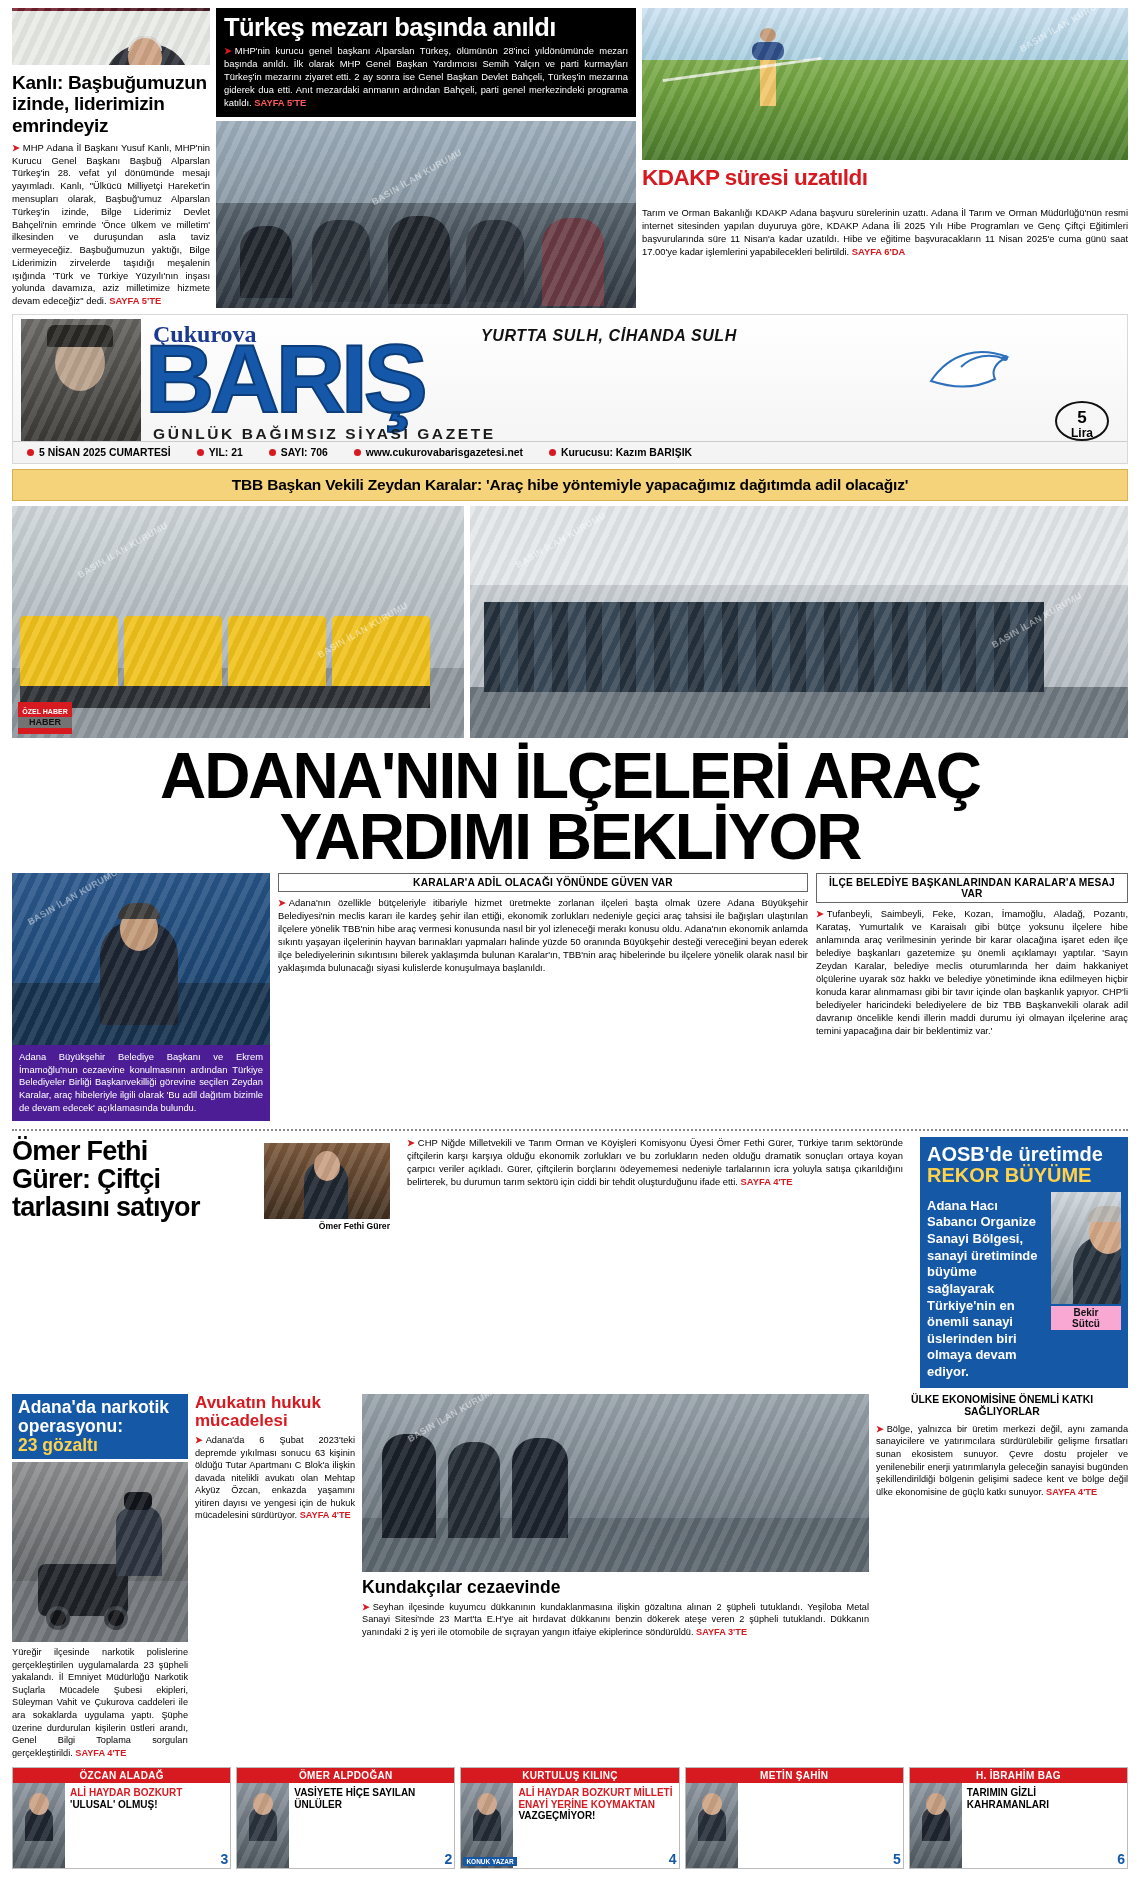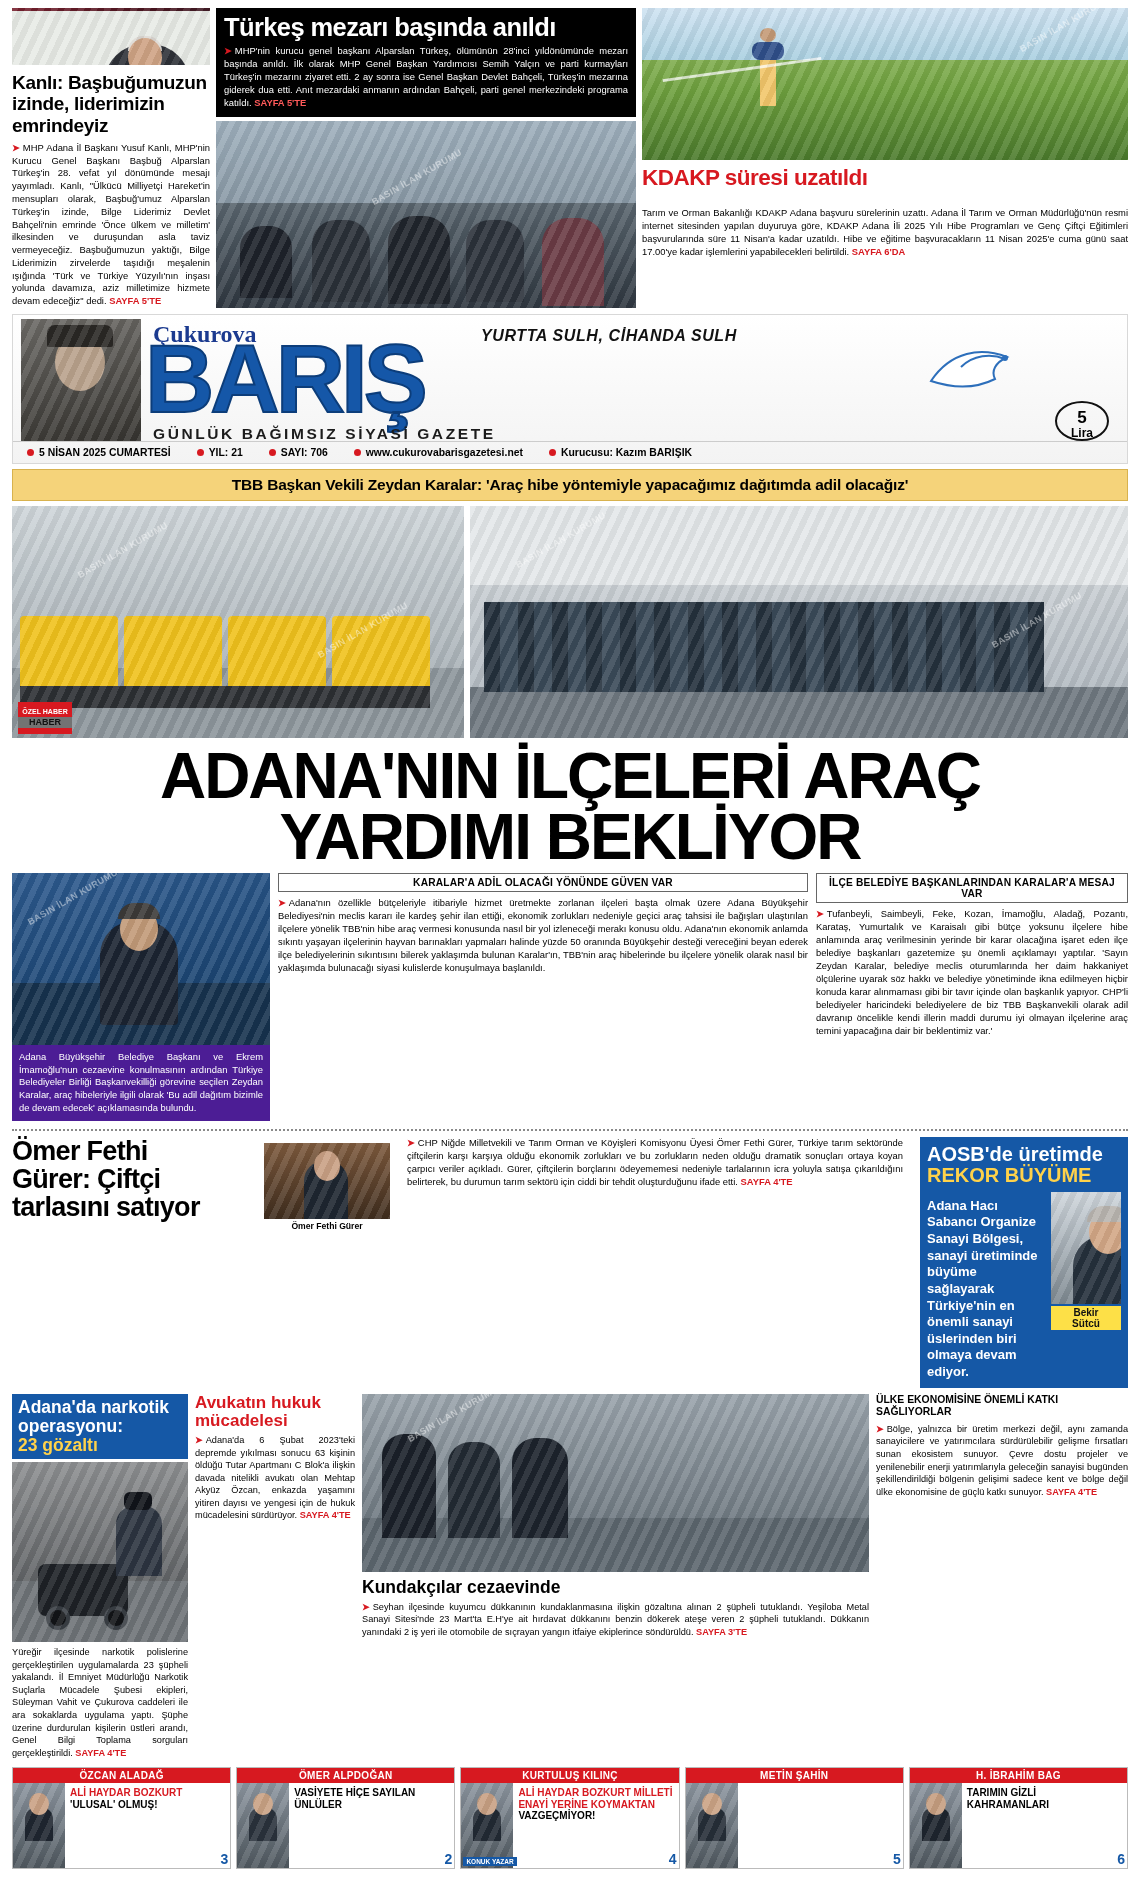--- a/index.html
+++ b/index.html
@@ -178,21 +178,21 @@
 
   
   .dotrule { border-top: 2px dotted #8a8a8a; margin: 8px 0 6px; }
 
   
   .lower { display: flex; gap: 17px; }
   .low-l { width: 378px; }
   .gurer-head { font-size: 27px; font-weight: bold; line-height: 1.05; letter-spacing: -.7px; }
   .gurer-row { display: flex; gap: 7px; }
   .gurer-photo { width: 126px; height: 76px; background: linear-gradient(180deg,#7e5a3d,#3f2d1e); position: relative; margin-top: 6px; }
-  .gurer-cap { text-align: center; font-size: 8.6px; font-weight: bold; margin-top: 2px; }
+  .gurer-cap { text-align: right; font-size: 8.6px; font-weight: bold; margin-top: 2px; }
   .low-c { flex: 1; font-size: 9.4px; line-height: 1.38; text-align: justify; }
   .low-r { width: 208px; background: #1558a6; color: #fff; padding: 7px; }
   .aosb-t1 { font-size: 20px; font-weight: bold; line-height: 1.05; }
   .aosb-t2 { font-size: 20px; font-weight: bold; color: #ffd24a; line-height: 1.05; }
   .aosb-body { font-size: 13px; font-weight: bold; line-height: 1.28; margin-top: 6px; }
 
   
   .bottom { display: flex; gap: 7px; margin-top: 6px; }
   .b1 { width: 176px; }
   .b1-title { background: #1558a6; color: #fff; font-size: 17.5px; font-weight: bold; line-height: 1.1; padding: 4px 6px; }
@@ -200,23 +200,23 @@
   .b1-photo { height: 180px; background: linear-gradient(180deg,#8d8f91,#4a4d50); position: relative; margin-top: 3px; }
   .b1-body { font-size: 9.2px; line-height: 1.36; text-align: justify; margin-top: 4px; }
   .b2col { width: 160px; }
   .b2-title { font-size: 17px; font-weight: bold; color: #d71920; line-height: 1.08; }
   .b2-body { font-size: 9.2px; line-height: 1.36; text-align: justify; margin-top: 4px; }
   .b3col { flex: 1; }
   .b3-photo { height: 178px; background: linear-gradient(180deg,#9aa4ac,#5e6870); position: relative; }
   .b3-title { font-size: 17.5px; font-weight: bold; margin-top: 5px; }
   .b3-body { font-size: 9.2px; line-height: 1.36; text-align: justify; margin-top: 3px; }
   .b4col { width: 252px; }
-  .b4-h { font-size: 10.4px; font-weight: bold; line-height: 1.2; }
+  .b4-h { font-size: 10.4px; font-weight: bold; line-height: 1.2; text-align: center; }
   .b4-body { font-size: 9.2px; line-height: 1.38; text-align: justify; margin-top: 4px; }
-  .bekir-cap { text-align: center; font-size: 10px; font-weight: bold; background: #fde047; color: #111; display: inline-block; padding: 1px 8px; }
+  .bekir-cap { text-align: center; font-size: 10px; font-weight: bold; background: #f9a8d4; color: #111; display: inline-block; padding: 1px 8px; }
 
   
   .authors { display: flex; gap: 5px; margin-top: 8px; height: 102px; }
   .acard { flex: 1; border: 1px solid #bbb; position: relative; display: flex; flex-direction: column; }
   .acard-name { background: #d71920; color: #fff; text-align: center; font-size: 10px; font-weight: bold; padding: 2px 0; letter-spacing: .3px; }
   .acard-body { flex: 1; display: flex; }
   .acard-photo { width: 52px; background: linear-gradient(180deg,#8d96a0,#4f585f); }
   .acard-txt { flex: 1; font-size: 10px; font-weight: bold; line-height: 1.16; padding: 4px 4px 0 5px; }
   .acard-txt .red { color: #d71920; }
   .acard-num {

